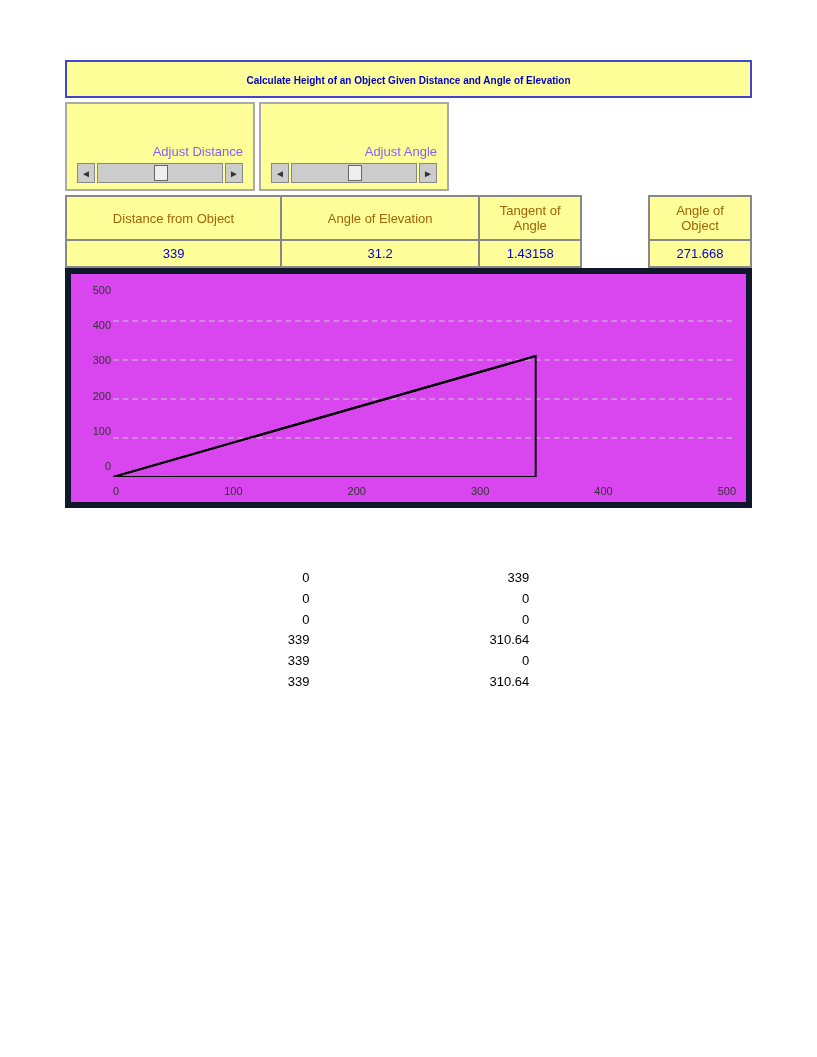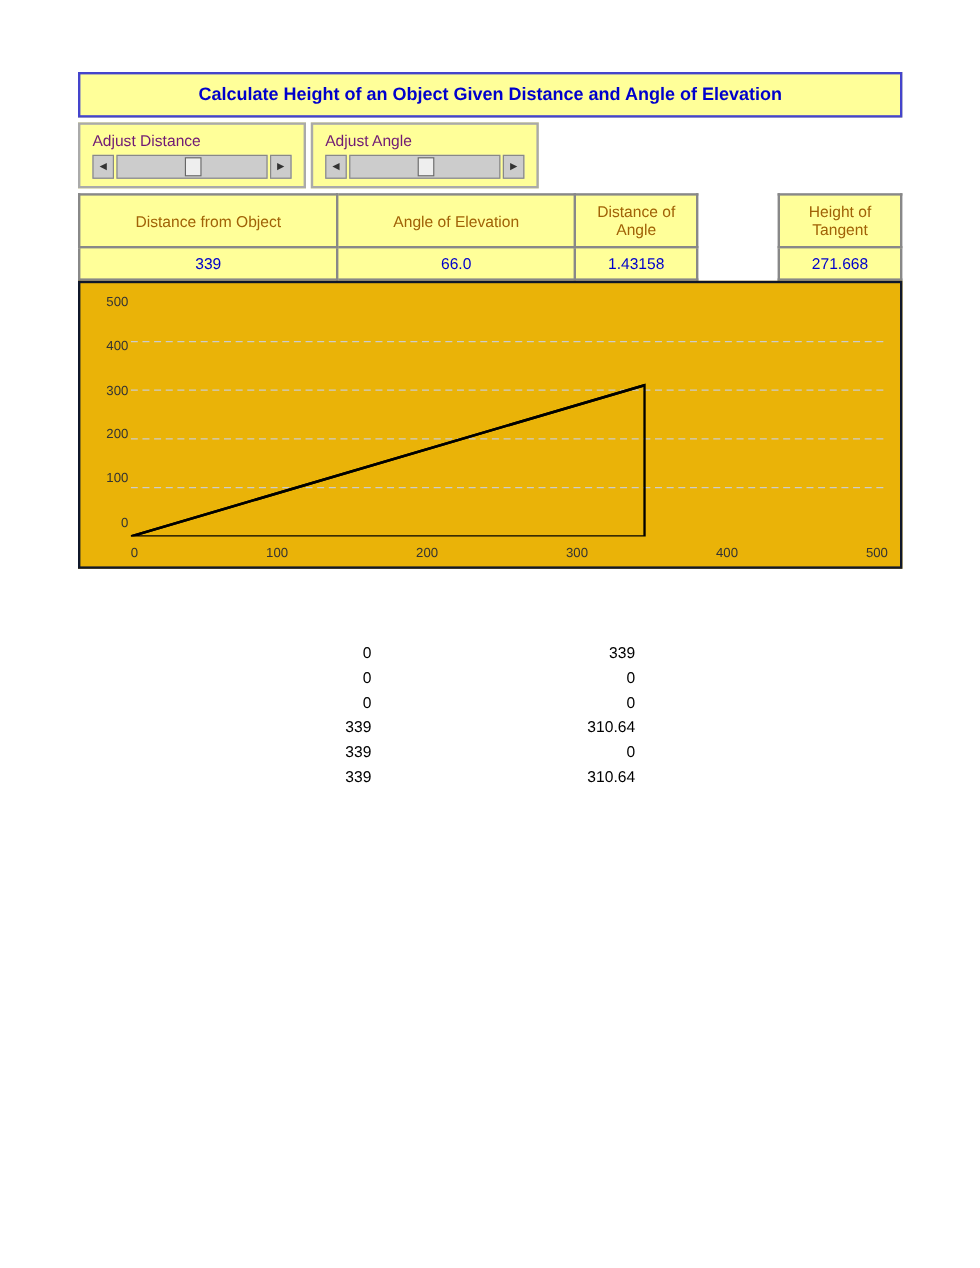--- a/index.html
+++ b/index.html
@@ -15,42 +15,43 @@
     .title-bar {
       background: #ffff99;
       border: 2px solid #4444cc;
       text-align: center;
       padding: 8px 10px;
       margin-bottom: 4px;
     }
     .title-bar span {
       color: #0000cc;
       font-weight: bold;
-      font-size: 15px;
+      font-size: 10px;
     }
     .controls-row {
       display: flex;
       gap: 0;
       margin-bottom: 0;
     }
     .control-block {
       background: #ffff99;
       border: 2px solid #aaaaaa;
       padding: 6px 10px 6px 10px;
       flex: 0 0 auto;
       min-width: 190px;
     }
     .control-block:first-child {
       margin-right: 4px;
     }
     .control-label {
-      color: #701a75;
-      font-size: 13px;
-      text-align: left;
+      color: #8b5cf6;
+      font-size: 13px;
+      text-align: right;
       margin-bottom: 4px;
+      margin-top: 34px;
     }
     .slider-row {
       display: flex;
       align-items: center;
       gap: 2px;
     }
     .slider-btn {
       background: #cccccc;
       border: 1px solid #888888;
       width: 18px;
@@ -175,37 +176,37 @@
         <div class="slider-btn">►</div>
       </div>
     </div>
   </div>
 
   <table class="data-table">
     <thead>
       <tr>
         <th class="col-distance">Distance from Object</th>
         <th class="col-angle">Angle of Elevation</th>
-        <th class="col-tangent">Distance of Angle</th>
+        <th class="col-tangent">Tangent of Angle</th>
         <th class="col-spacer" style="background:#ffffff; border:none;"></th>
-        <th class="col-height">Height of Tangent</th>
+        <th class="col-height">Angle of Object</th>
       </tr>
     </thead>
     <tbody>
       <tr>
         <td class="col-distance">339</td>
-        <td class="col-angle">66.0</td>
+        <td class="col-angle">31.2</td>
         <td class="col-tangent">1.43158</td>
         <td class="col-spacer" style="background:#ffffff; border:none;"></td>
         <td class="col-height">271.668</td>
       </tr>
     </tbody>
   </table>
 
-  <div style="position:relative; width:100%; height:240px; border: 2px solid #0f172a; background:#eab308; margin-top:0;">
+  <div style="position:relative; width:100%; height:240px; border: 6px solid #0f172a; background:#d946ef; margin-top:0;">
 
     <div class="y-axis-labels">
       <span class="y-label">500</span>
       <span class="y-label">400</span>
       <span class="y-label">300</span>
       <span class="y-label">200</span>
       <span class="y-label">100</span>
       <span class="y-label">0</span>
     </div>
 

